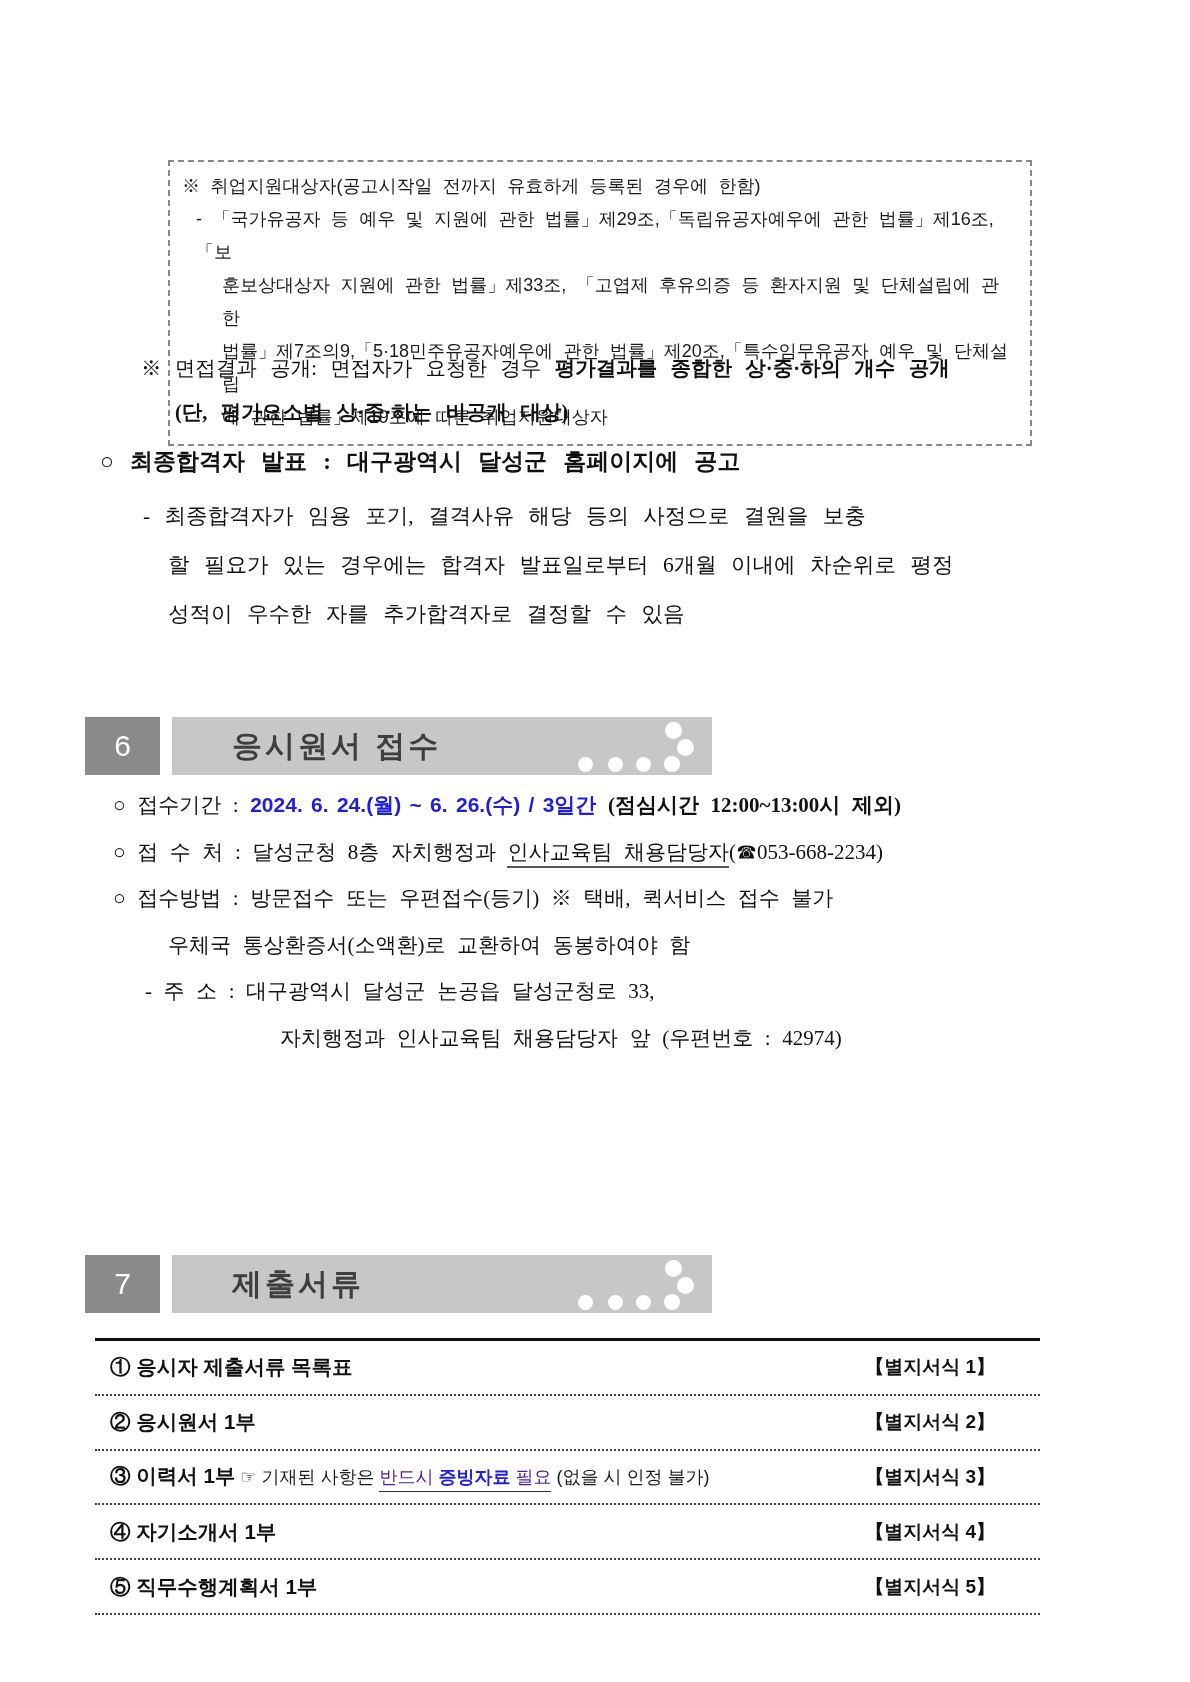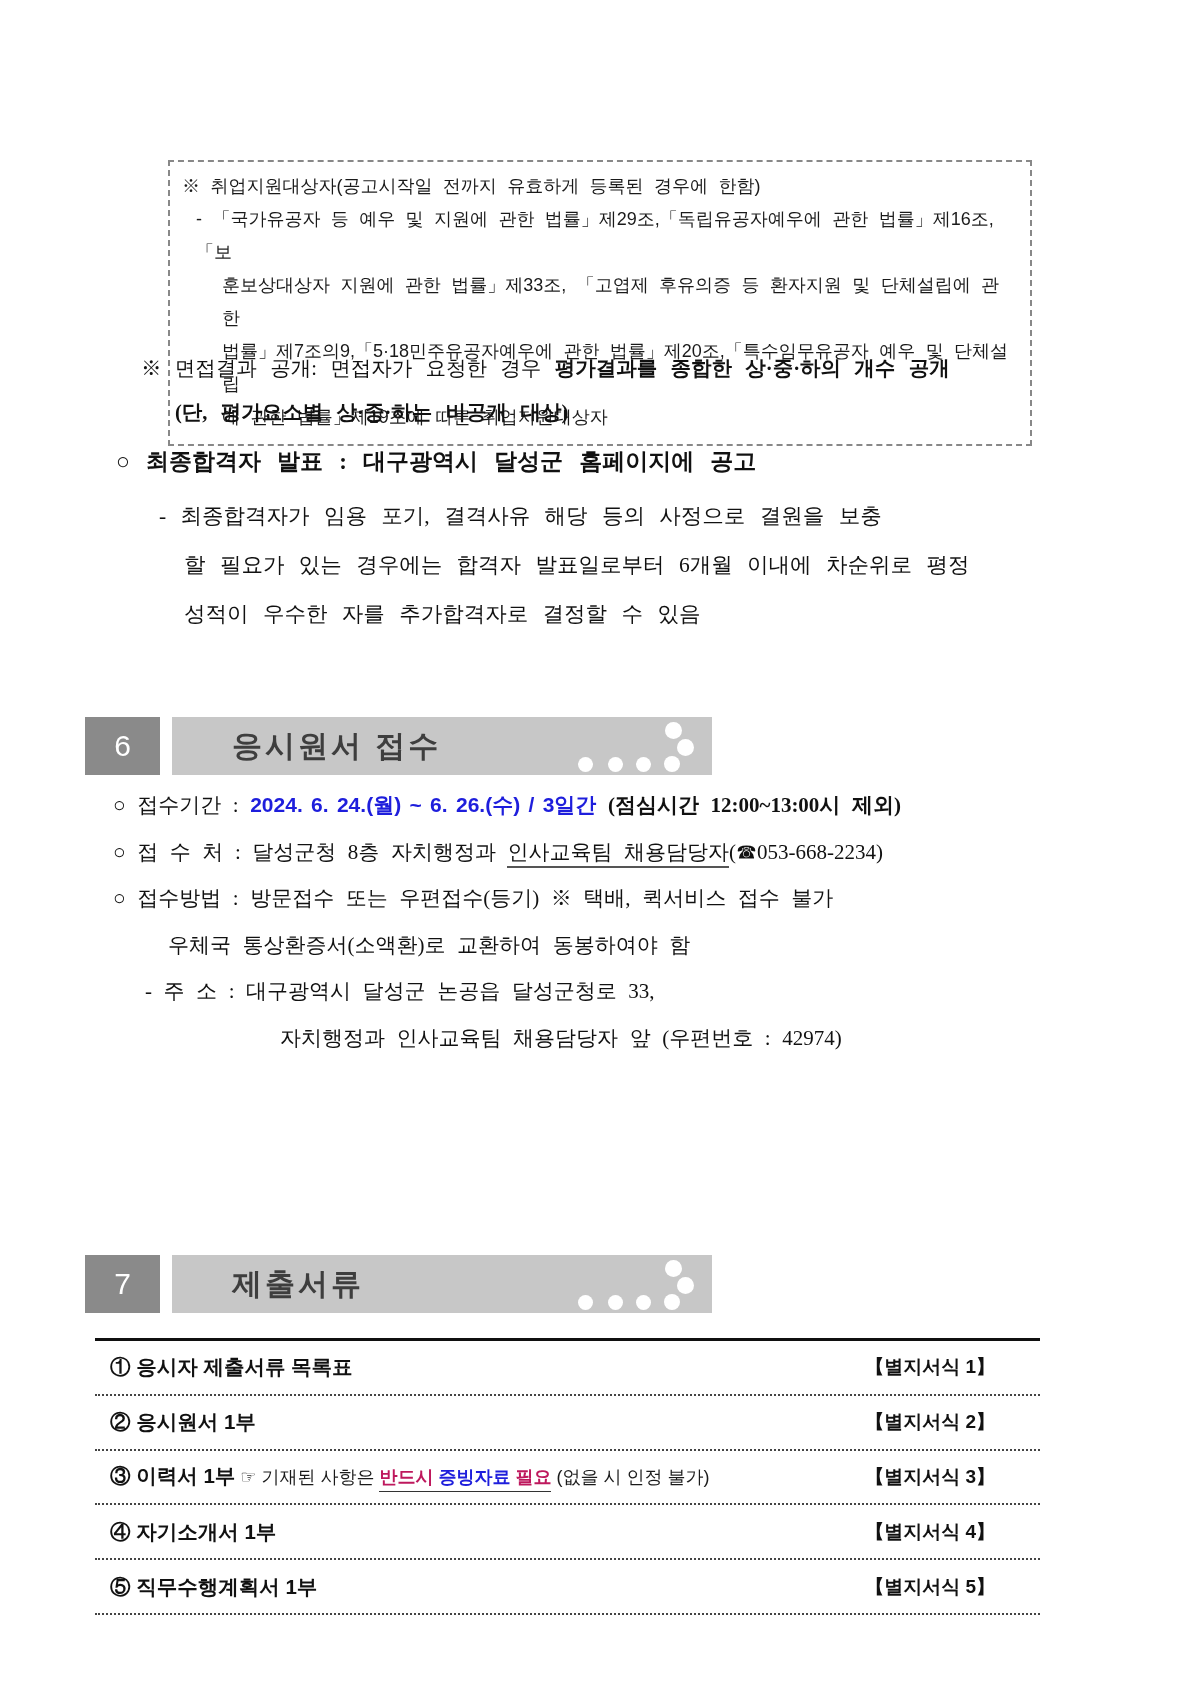--- a/index.html
+++ b/index.html
@@ -21,21 +21,21 @@
 
   
   .interview-note {
     position:absolute; top:346px; left:141px; width:930px;
     font-size:20.5px; line-height:44px; word-spacing:0.40em;
   }
   .interview-note .bold { font-weight:bold; }
   .interview-note .ln2 { padding-left:34px; font-weight:bold; }
 
   
-  .final-pass { position:absolute; top:446px; left:116px; width:960px; }
+  .final-pass { position:absolute; top:446px; left:100px; width:960px; }
   .fp-heading { font-weight:bold; font-size:23px; line-height:32px; word-spacing:0.45em; margin-bottom:14px; }
   .fp-lines { font-size:21.5px; line-height:49px; word-spacing:0.42em; }
   .fp-l1 { padding-left:43px; }
   .fp-l2, .fp-l3 { padding-left:68px; }
 
   
   .sec-header { position:absolute; left:85px; width:750px; height:58px; }
   .sec-num {
     position:absolute; left:0; top:0; width:75px; height:58px; background:#8a8a8a;
     color:#ffffff; font-family:"Liberation Sans", sans-serif; font-size:30px;
@@ -78,21 +78,21 @@
   .doc-table { position:absolute; top:1338px; left:95px; width:945px; border-top:3px solid #101010; }
   .doc-row {
     height:54.8px; display:flex; align-items:center; justify-content:space-between;
     border-bottom:2.5px dotted #444; padding:0 45px 0 15px;
     font-family:"Liberation Sans", sans-serif;
   }
   .doc-left { display:inline-flex; align-items:baseline; flex-wrap:nowrap; white-space:pre; }
   .doc-title { font-weight:bold; font-size:20.5px; color:#111; }
   .doc-pointer { font-size:18px; color:#333; }
   .doc-note { font-size:18px; color:#1a1a1a; }
-  .doc-note-strong { font-size:18px; font-weight:bold; color:#be185d; }
+  .doc-note-strong { font-size:18px; font-weight:normal; color:#4c1d95; }
   .doc-note-blue { font-size:18px; font-weight:bold; color:#1e1edc; }
   .u-group { border-bottom:1.5px solid #333; padding-bottom:2px; }
   .doc-form { font-size:19px; font-weight:600; color:#111; white-space:nowrap; }
 </style>
 </head>
 <body>
 
 <div class="page">
 
   <div class="support-box">

